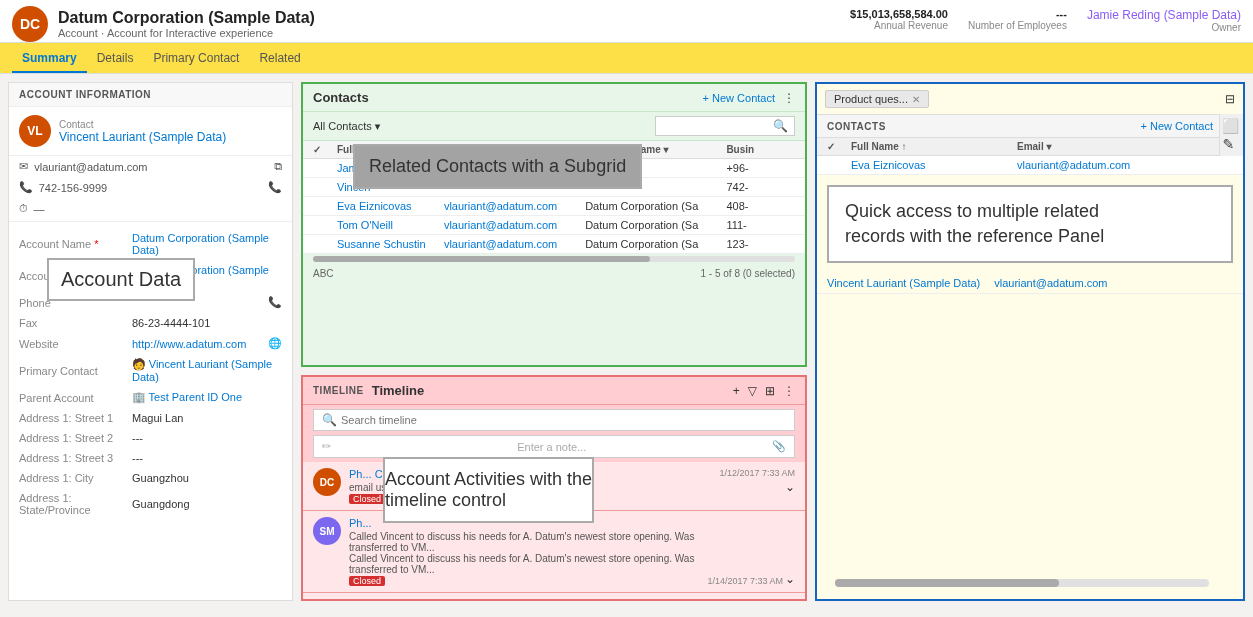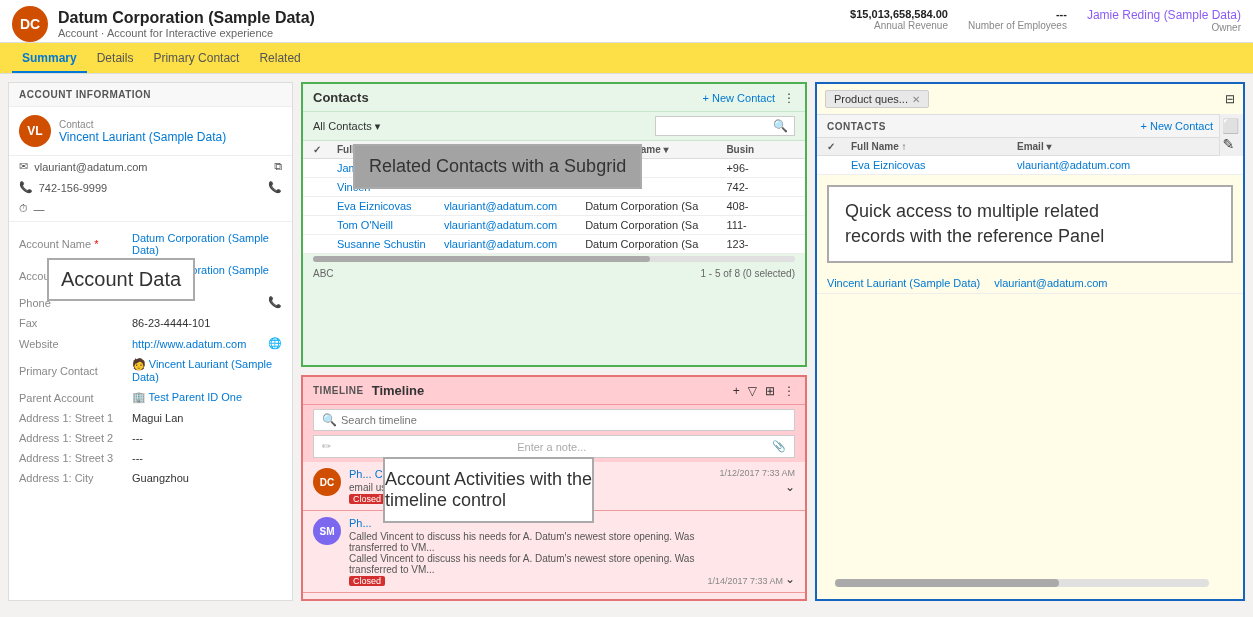--- a/index.html
+++ b/index.html
@@ -214,20 +214,24 @@
       <div class="field-value plain">---</div>
     </div>
     <div class="field-row">
       <div class="field-label">Address 1: Street 3</div>
       <div class="field-value plain">---</div>
     </div>
     <div class="field-row">
       <div class="field-label">Address 1: City</div>
       <div class="field-value plain">Guangzhou</div>
     </div>
+    <div class="field-row">
+      <div class="field-label">Address 1: State/Province</div>
+      <div class="field-value plain">Guangdong</div>
+    </div>
   </div>
 
   <div class="center-column">
 
     <div class="contacts-panel" style="position:relative;">
       <div class="panel-header">
         <div class="panel-title">Contacts</div>
         <div class="panel-actions">
           <div class="btn-new">+ New Contact</div>
           <span>⋮</span>

